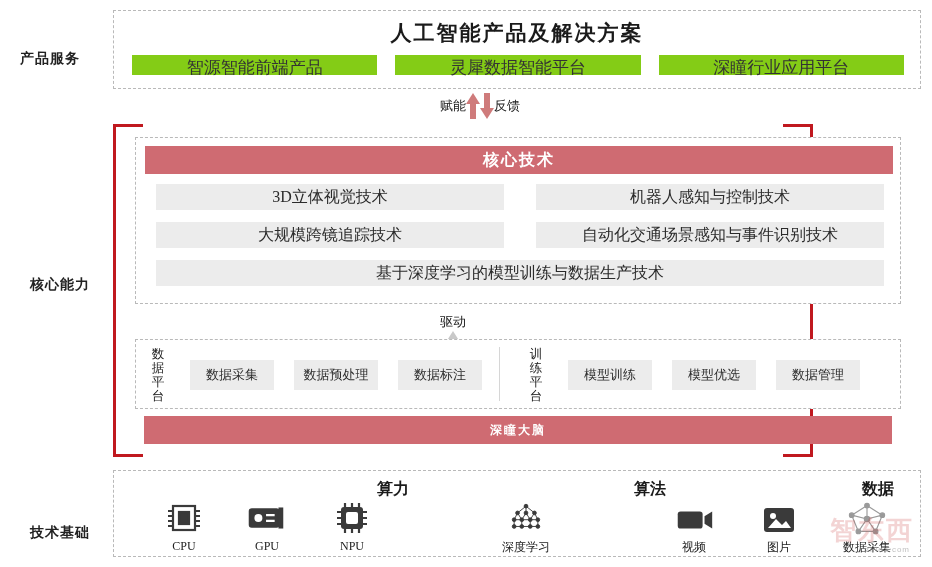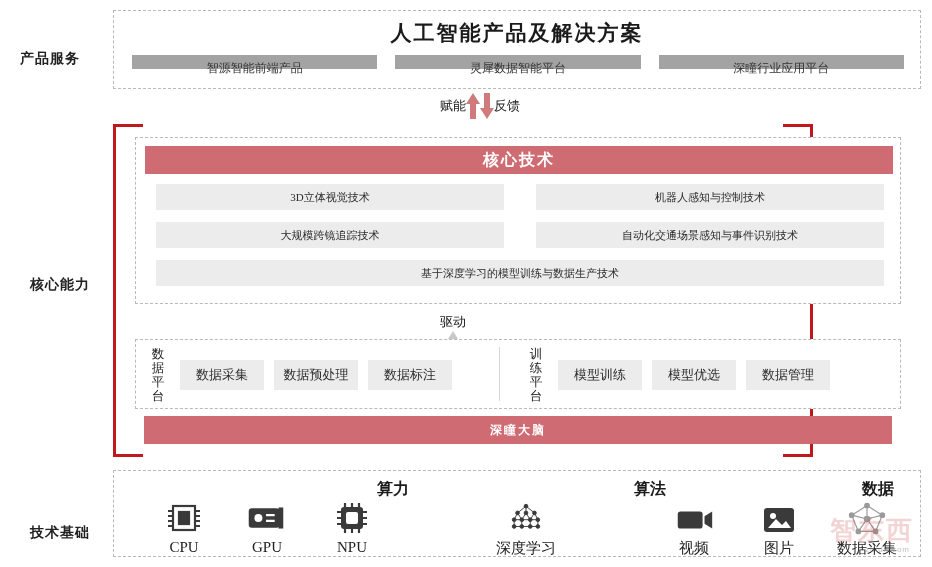--- a/index.html
+++ b/index.html
@@ -64,25 +64,25 @@
   }
   .product-items {
     position: absolute;
     left: 18px; top: 44px;
     width: 772px;
     display: flex;
     gap: 18px;
   }
   .prod-chip {
     flex: 1;
-    height: 14px;
+    height: 20px;
     line-height: 26px;
     text-align: center;
-    background: #a3a3a3;
-    font-size: 12px;
+    background: #84cc16;
+    font-size: 17px;
     color: #333;
   }
 
   
   .arrow-row {
     position: absolute;
     display: flex;
     align-items: center;
   }
   #arrows-top { left: 440px; top: 93px; }
@@ -182,36 +182,36 @@
   .tech-row {
     display: flex;
     gap: 32px;
   }
   .tech-chip {
     flex: 1;
     height: 26px;
     line-height: 26px;
     text-align: center;
     background: #ececec;
-    font-size: 11px;
+    font-size: 16px;
     color: #2b2b2b;
   }
   .tech-chip.wide { flex: 1 1 100%; }
 
   
   #platform-panel {
     left: 22px; top: 215px; width: 766px; height: 70px;
   }
   .plat-group {
     position: absolute;
     top: 9px;
     height: 52px;
     display: flex;
     align-items: stretch;
-    gap: 10px;
+    gap: 20px;
   }
   #plat-left { left: 10px; }
   #plat-right { left: 388px; }
   .plat-name {
     width: 24px;
     background: #fff;
     font-size: 12.5px;
     line-height: 1.12;
     text-align: center;
     display: flex;
@@ -262,21 +262,21 @@
   }
   .base-group-title {
     position: absolute;
     font-size: 16px;
     font-weight: bold;
     color: #1a1a1a;
     text-align: right;
     width: 80px;
   }
   .base-item-label {
-    font-size: 15px;
+    font-size: 12px;
     color: #222;
     margin-top: 2px;
   }
   .icon-box {
     width: 44px;
     height: 38px;
     margin: 0 auto;
     display: flex;
     align-items: flex-end;
     justify-content: center;

